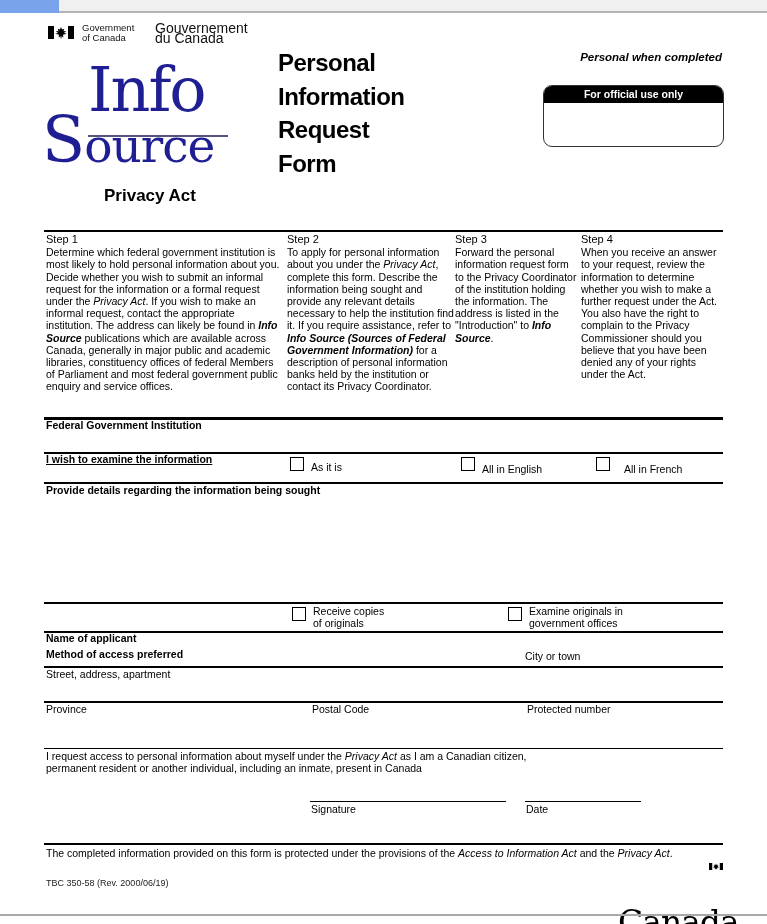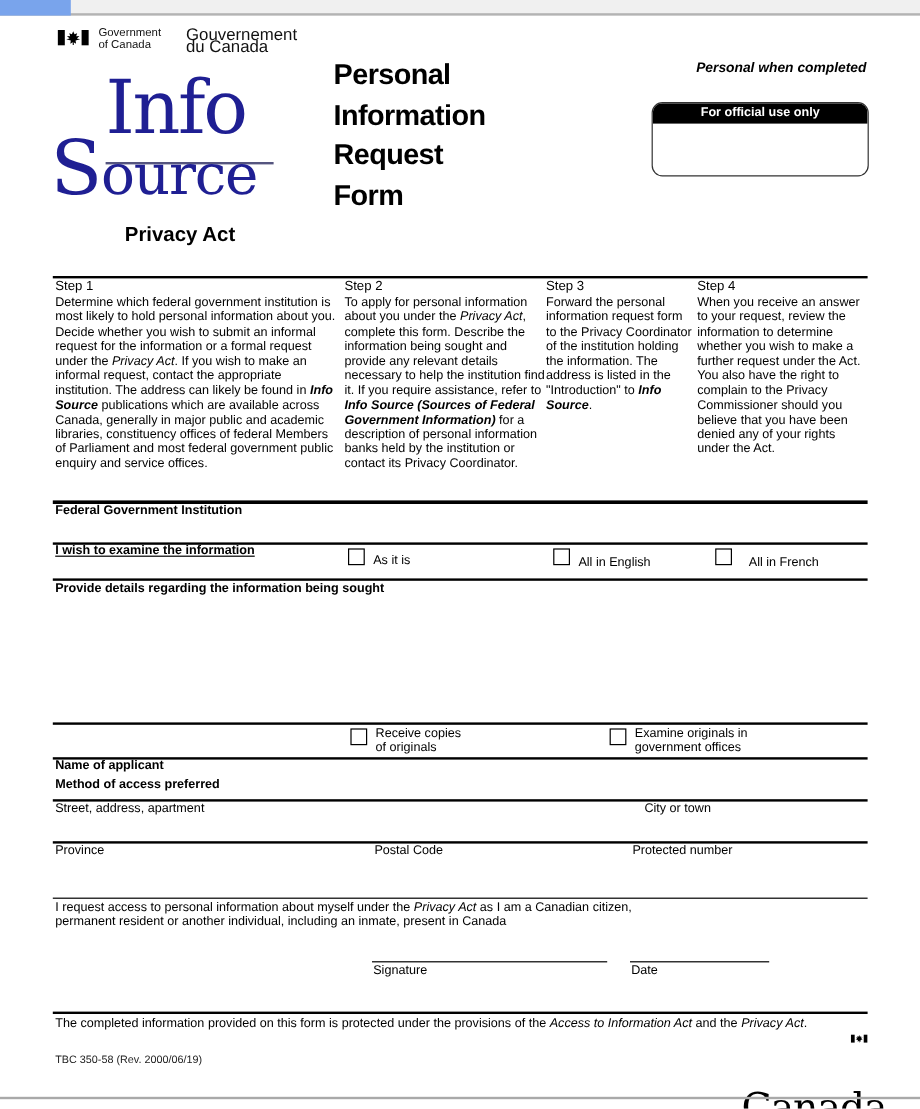--- a/index.html
+++ b/index.html
@@ -146,21 +146,21 @@
   <span class="cb-lbl" style="left:313px;top:606px;">Receive copies<br>of originals</span>
   <span class="cb" style="left:508px;top:607px;"></span>
   <span class="cb-lbl" style="left:529px;top:606px;">Examine originals in<br>government offices</span>
 
   <div class="rule" style="top:631px;"></div>
   <div class="lbl" style="left:46px;top:633px;">Name of applicant</div>
   <div class="field" style="left:46px;top:645px;width:675px;height:19px;"></div>
 
   <div class="rule" style="top:666px;"></div>
   <div class="lbl-n" style="left:46px;top:669px;">Street, address, apartment</div>
-  <div class="lbl-n" style="left:525px;top:669px;margin-left:12px;">City or town</div>
+  <div class="lbl-n" style="left:525px;top:651px;">City or town</div>
   <div class="field" style="left:46px;top:680px;width:470px;height:19px;"></div>
   <div class="field" style="left:525px;top:680px;width:196px;height:19px;"></div>
 
   <div class="rule" style="top:701px;"></div>
   <div class="lbl-n" style="left:46px;top:704px;">Province</div>
   <div class="lbl-n" style="left:312px;top:704px;">Postal Code</div>
   <div class="lbl-n" style="left:527px;top:704px;">Protected number</div>
   <div class="field" style="left:46px;top:716px;width:255px;height:28px;"></div>
   <div class="field" style="left:312px;top:716px;width:200px;height:28px;"></div>
   <div class="field" style="left:527px;top:716px;width:194px;height:28px;"></div>

